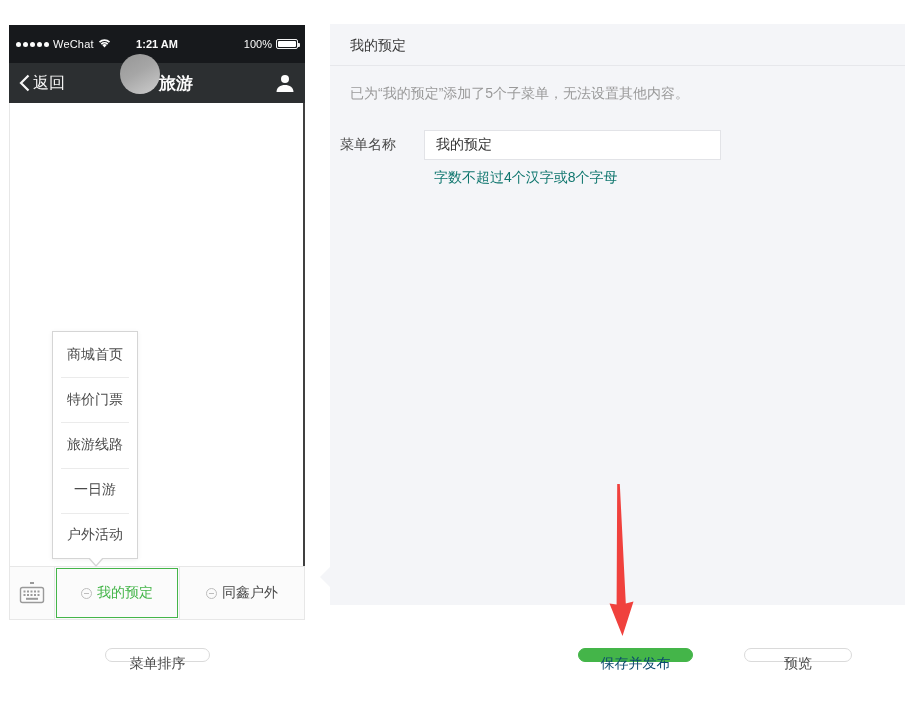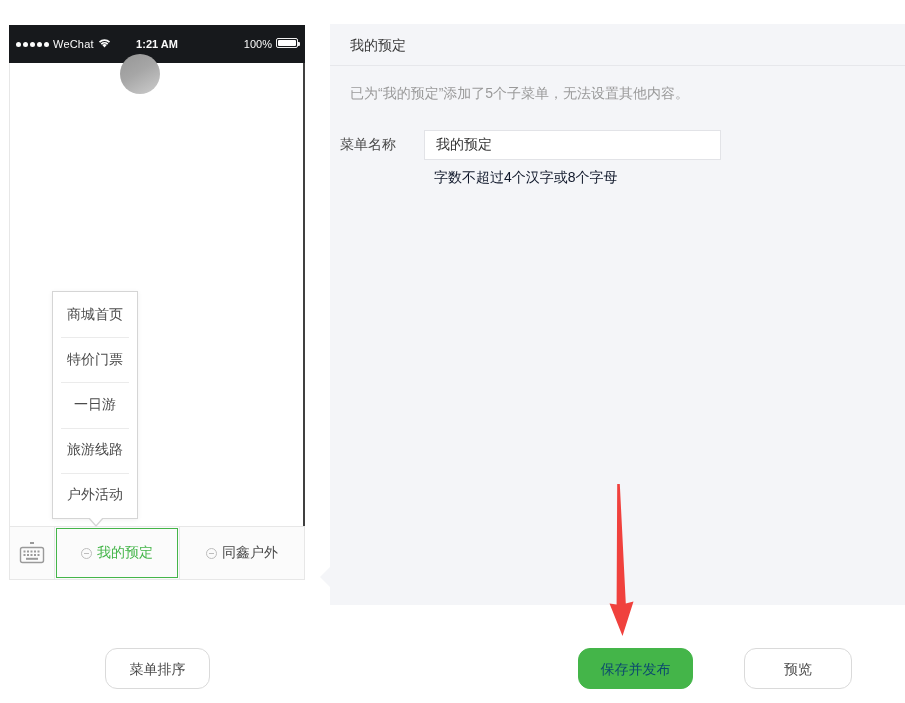--- a/index.html
+++ b/index.html
@@ -9,21 +9,21 @@
 
   
   .phone { position:absolute; left:9px; top:25px; width:296px; height:579px; }
   .status-bar { position:relative; height:38px; background:#17191c; color:#fbfbfb;
     display:flex; align-items:center; padding:0 7px; font-size:11px; }
   .sig-dots { display:flex; gap:2px; margin-right:4px; }
   .sig-dots i { width:5px; height:5px; border-radius:50%; background:#fdfdfd; }
   .carrier { letter-spacing:0.2px; }
   .wifi { margin-left:4px; }
   .status-time { position:absolute; left:50%; transform:translateX(-50%); font-weight:bold; }
-  .status-right { margin-left:auto; display:flex; gap:4px; }
+  .status-right { margin-left:auto; display:flex; align-items:center; gap:4px; }
   .battery { position:relative; width:22px; height:10px; border:1px solid #f2f2f2;
     border-radius:2px; padding:1px; }
   .battery i { display:block; width:100%; height:100%; background:#fff; border-radius:1px; }
   .battery::after { content:''; position:absolute; right:-3px; top:2.5px; width:2px; height:4px;
     background:#f2f2f2; border-radius:0 1px 1px 0; }
 
   .nav-bar { position:relative; height:40px; background:#2c2f31; color:#fdfdfd;
     display:flex; align-items:center; }
   .back-group { display:flex; align-items:center; margin-left:10px; gap:3px;
     font-size:16px; color:#f6f6f6; cursor:pointer; }
@@ -72,24 +72,24 @@
     border-top:10px solid transparent; border-bottom:10px solid transparent;
     border-right:10px solid #f4f5f8; }
   .panel-header { height:42px; line-height:42px; padding:0 20px;
     border-bottom:1px solid #e6e7eb; font-size:14px; color:#3a3a3a; }
   .panel-desc { padding:19px 20px 0; font-size:14px; color:#9a9a9a; }
   .form-row { display:flex; align-items:center; margin:27px 0 0 10px; }
   .form-label { width:84px; font-size:14px; color:#4a4a4a; }
   .name-input { width:297px; height:30px; background:#fff; border:1px solid #e2e3e7;
     padding:0 11px; font-size:14px; color:#333;
     font-family:"Liberation Sans","DejaVu Sans",sans-serif; outline:none; }
-  .hint { margin:9px 0 0 104px; font-size:14px; color:#0f172a; }
+  .hint { margin:9px 0 0 104px; font-size:14px; color:#0f766e; }
 
   
-  .btn { position:absolute; top:648px; height:41px; line-height:28px; text-align:center;
+  .btn { position:absolute; top:648px; height:14px; line-height:28px; text-align:center;
     font-size:14px; color:#4a4a4a; background:#fff; border:1px solid #dadada;
     border-radius:12px; cursor:pointer; }
   .btn-sort { left:105px; width:105px; }
   .btn-save { left:578px; width:115px; background:#44b549; border-color:#44b549;
     color:#0c4a6e; }
   .btn-preview { left:712px; width:108px;margin-left:32px; }
 
   .arrow-overlay { position:absolute; left:0; top:0; pointer-events:none; z-index:20; }
 </style>
 </head>
@@ -115,29 +115,44 @@
       </span>
       <span class="status-time">1:21 AM</span>
       <span class="status-right">
         <span>100%</span>
         <span class="battery">
             <i></i>
           </span>
       </span>
     </div>
 
+    <div class="nav-bar">
+      <span class="back-group">
+        <svg width="11" height="18" viewBox="0 0 11 18">
+          <polyline points="9.5,1.5 2,9 9.5,16.5" fill="none" stroke="#f6f6f6" stroke-width="2.2"></polyline>
+        </svg>
+        <span>返回</span>
+      </span>
+      <span class="nav-title">旅游</span>
+      <span class="person">
+        <svg width="20" height="20" viewBox="0 0 20 20">
+          <circle cx="10" cy="6" r="4" fill="#fdfdfd"></circle>
+          <path d="M1.5 19c0-4.5 3.8-7 8.5-7s8.5 2.5 8.5 7z" fill="#fdfdfd"></path>
+        </svg>
+      </span>
+    </div>
 
     <div class="censor-circle"></div>
 
     <div class="screen">
       <div class="popup">
         <div class="popup-item">商城首页</div>
         <div class="popup-item">特价门票</div>
+        <div class="popup-item">旅游线路</div>
         <div class="popup-item">一日游</div>
-        <div class="popup-item">旅游线路</div>
         <div class="popup-item">户外活动</div>
         <span class="caret-outer"></span>
         <span class="caret-inner"></span>
       </div>
     </div>
 
     <div class="menu-bar">
       <span class="kb-cell">
         <svg width="28" height="24" viewBox="0 0 28 24">
           <rect x="12" y="1" width="4" height="2" fill="#9a9a9a"></rect>

